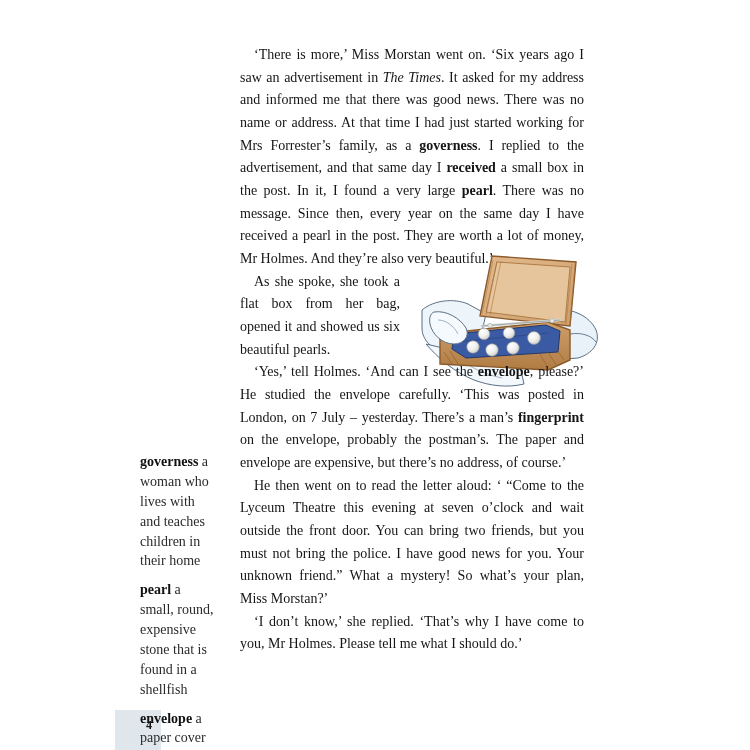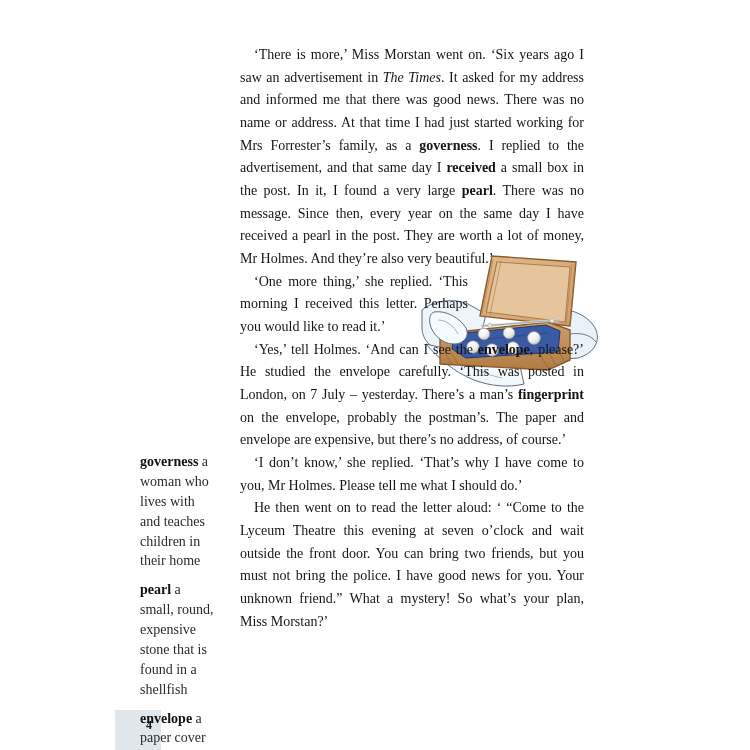--- a/index.html
+++ b/index.html
@@ -196,25 +196,25 @@
         <path d="M14 64 C26 62,40 70,46 80 C50 88,44 96,34 96 C22 96,12 86,10 76 C9 70,10 66,14 64 Z" fill="#f4fafd" stroke="#5b7085" stroke-width="1"></path>
         <path d="M18 72 C26 72,34 78,38 86" fill="none" stroke="#8aa0b4" stroke-width="0.8"></path>
       </g>
     </svg>
   </div>
 
   <div class="textcol">
 
     <p class="para" id="p1"><span>‘There is more,’ Miss Morstan went on. ‘Six years ago I saw an advertisement in </span><i>The Times</i><span>. It asked for my address and informed me that there was good news. There was no name or address. At that time I had just started working for Mrs Forrester’s family, as a </span><b>governess</b><span>. I replied to the advertisement, and that same day I </span><b>received</b><span> a small box in the post. In it, I found a very large </span><b>pearl</b><span>. There was no message. Since then, every year on the same day I have received a pearl in the post. They are worth a lot of money, Mr Holmes. And they’re also very beautiful.’</span></p>
 
-
-
-    <p class="para semi" id="p4"><span>‘One more thing,’ she replied. ‘This morning I received this letter. Perhaps you would like to read it.’</span></p>
+    <p class="para narrow" id="p2"><span>As she spoke, she took a flat box from her bag, opened it and showed us six beautiful pearls.</span></p>
+
+
 
     <p class="para" id="p5"><span>‘Yes,’ tell Holmes. ‘And can I see the </span><b>envelope</b><span>, please?’ He studied the envelope carefully. ‘This was posted in London, on 7 July – yesterday. There’s a man’s </span><b>fingerprint</b><span> on the envelope, probably the postman’s. The paper and envelope are expensive, but there’s no address, of course.’</span></p>
 
+    <p class="para" id="p6"><span>He then went on to read the letter aloud: ‘ “Come to the Lyceum Theatre this evening at seven o’clock and wait outside the front door. You can bring two friends, but you must not bring the police. I have good news for you. Your unknown friend.” What a mystery! So what’s your plan, Miss Morstan?’</span></p>
+
     <p class="para" id="p7"><span>‘I don’t know,’ she replied. ‘That’s why I have come to you, Mr Holmes. Please tell me what I should do.’</span></p>
 
-    <p class="para" id="p6"><span>He then went on to read the letter aloud: ‘ “Come to the Lyceum Theatre this evening at seven o’clock and wait outside the front door. You can bring two friends, but you must not bring the police. I have good news for you. Your unknown friend.” What a mystery! So what’s your plan, Miss Morstan?’</span></p>
-
   </div>
 
 </div>
 
 </body></html>

